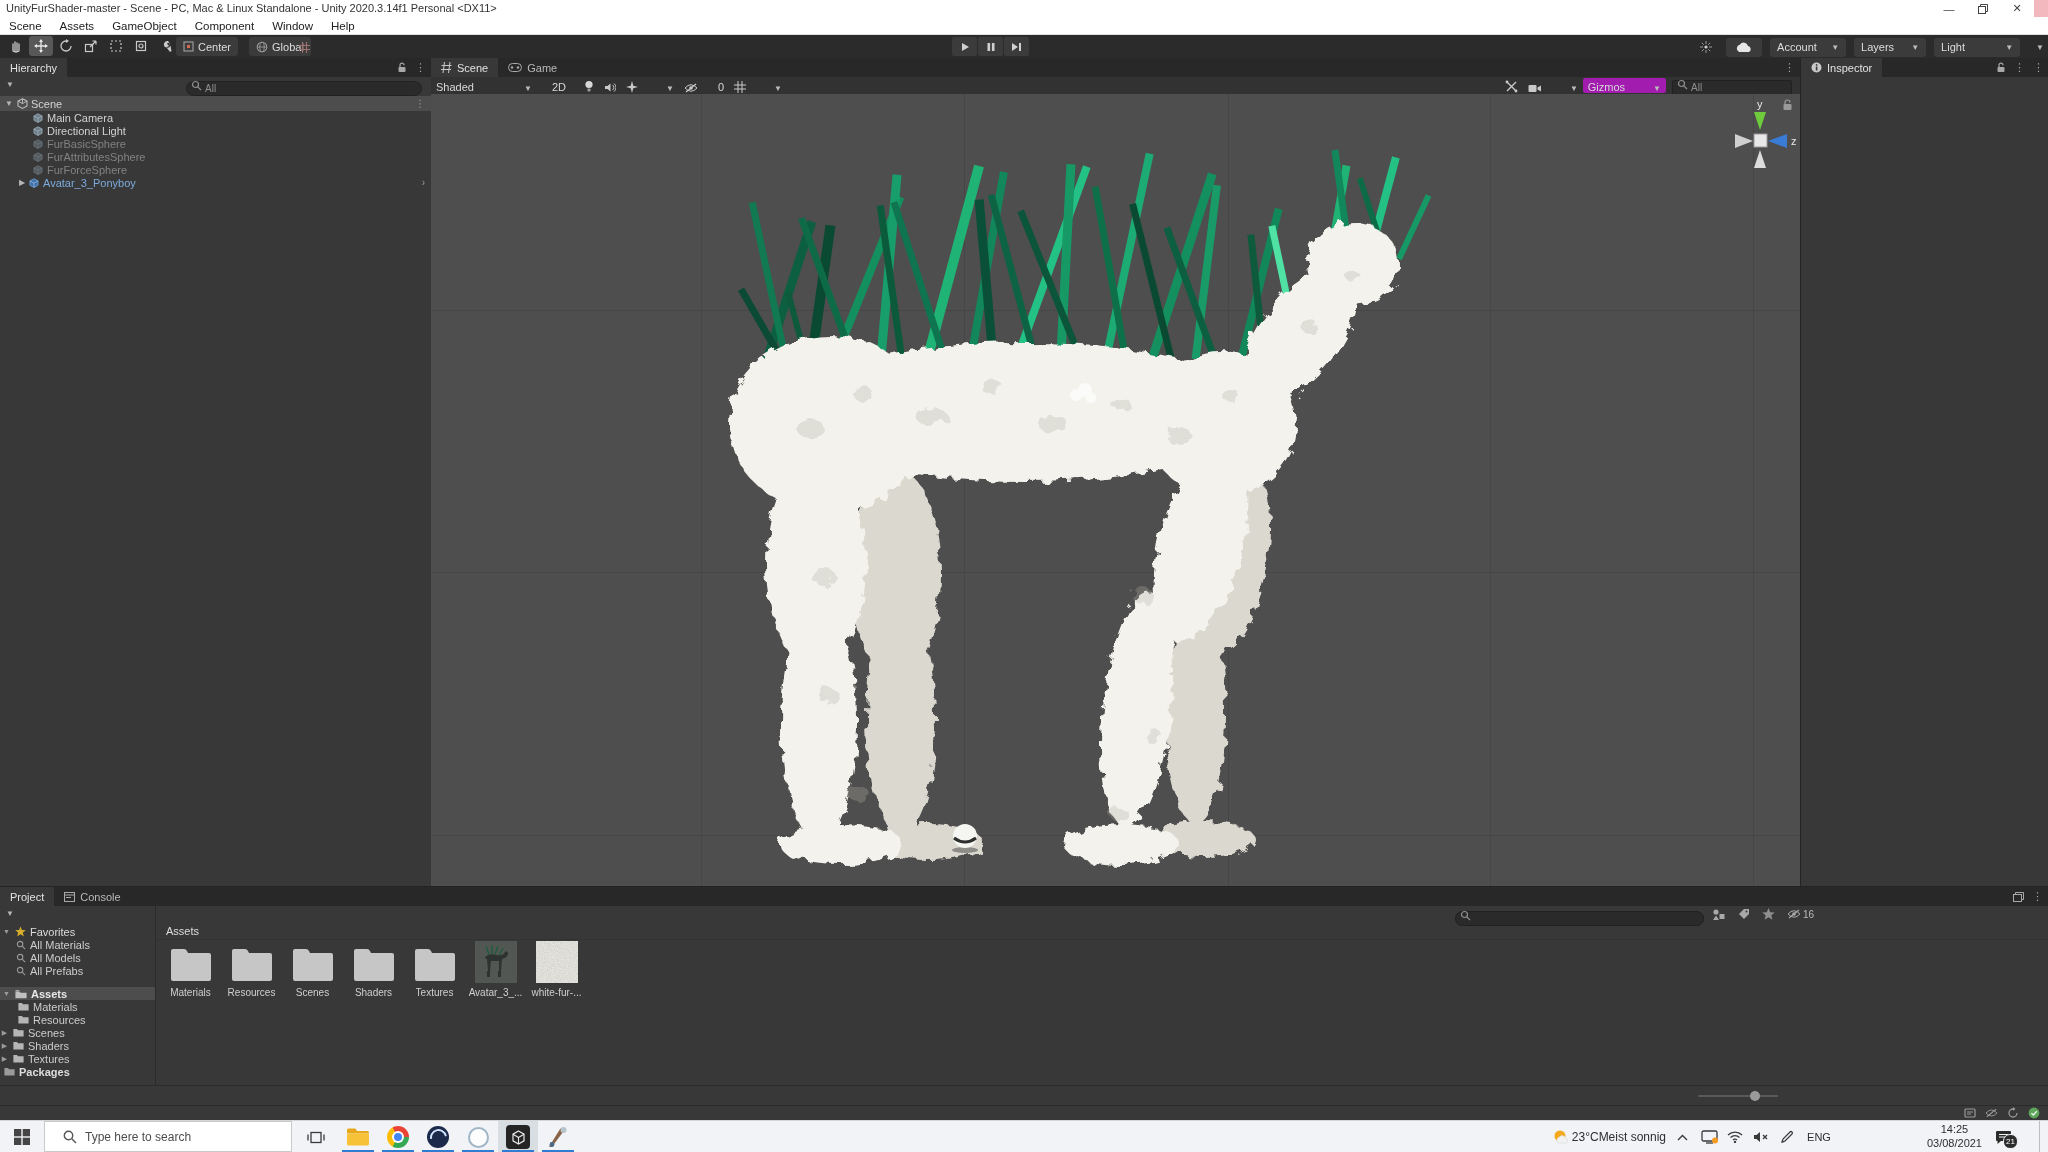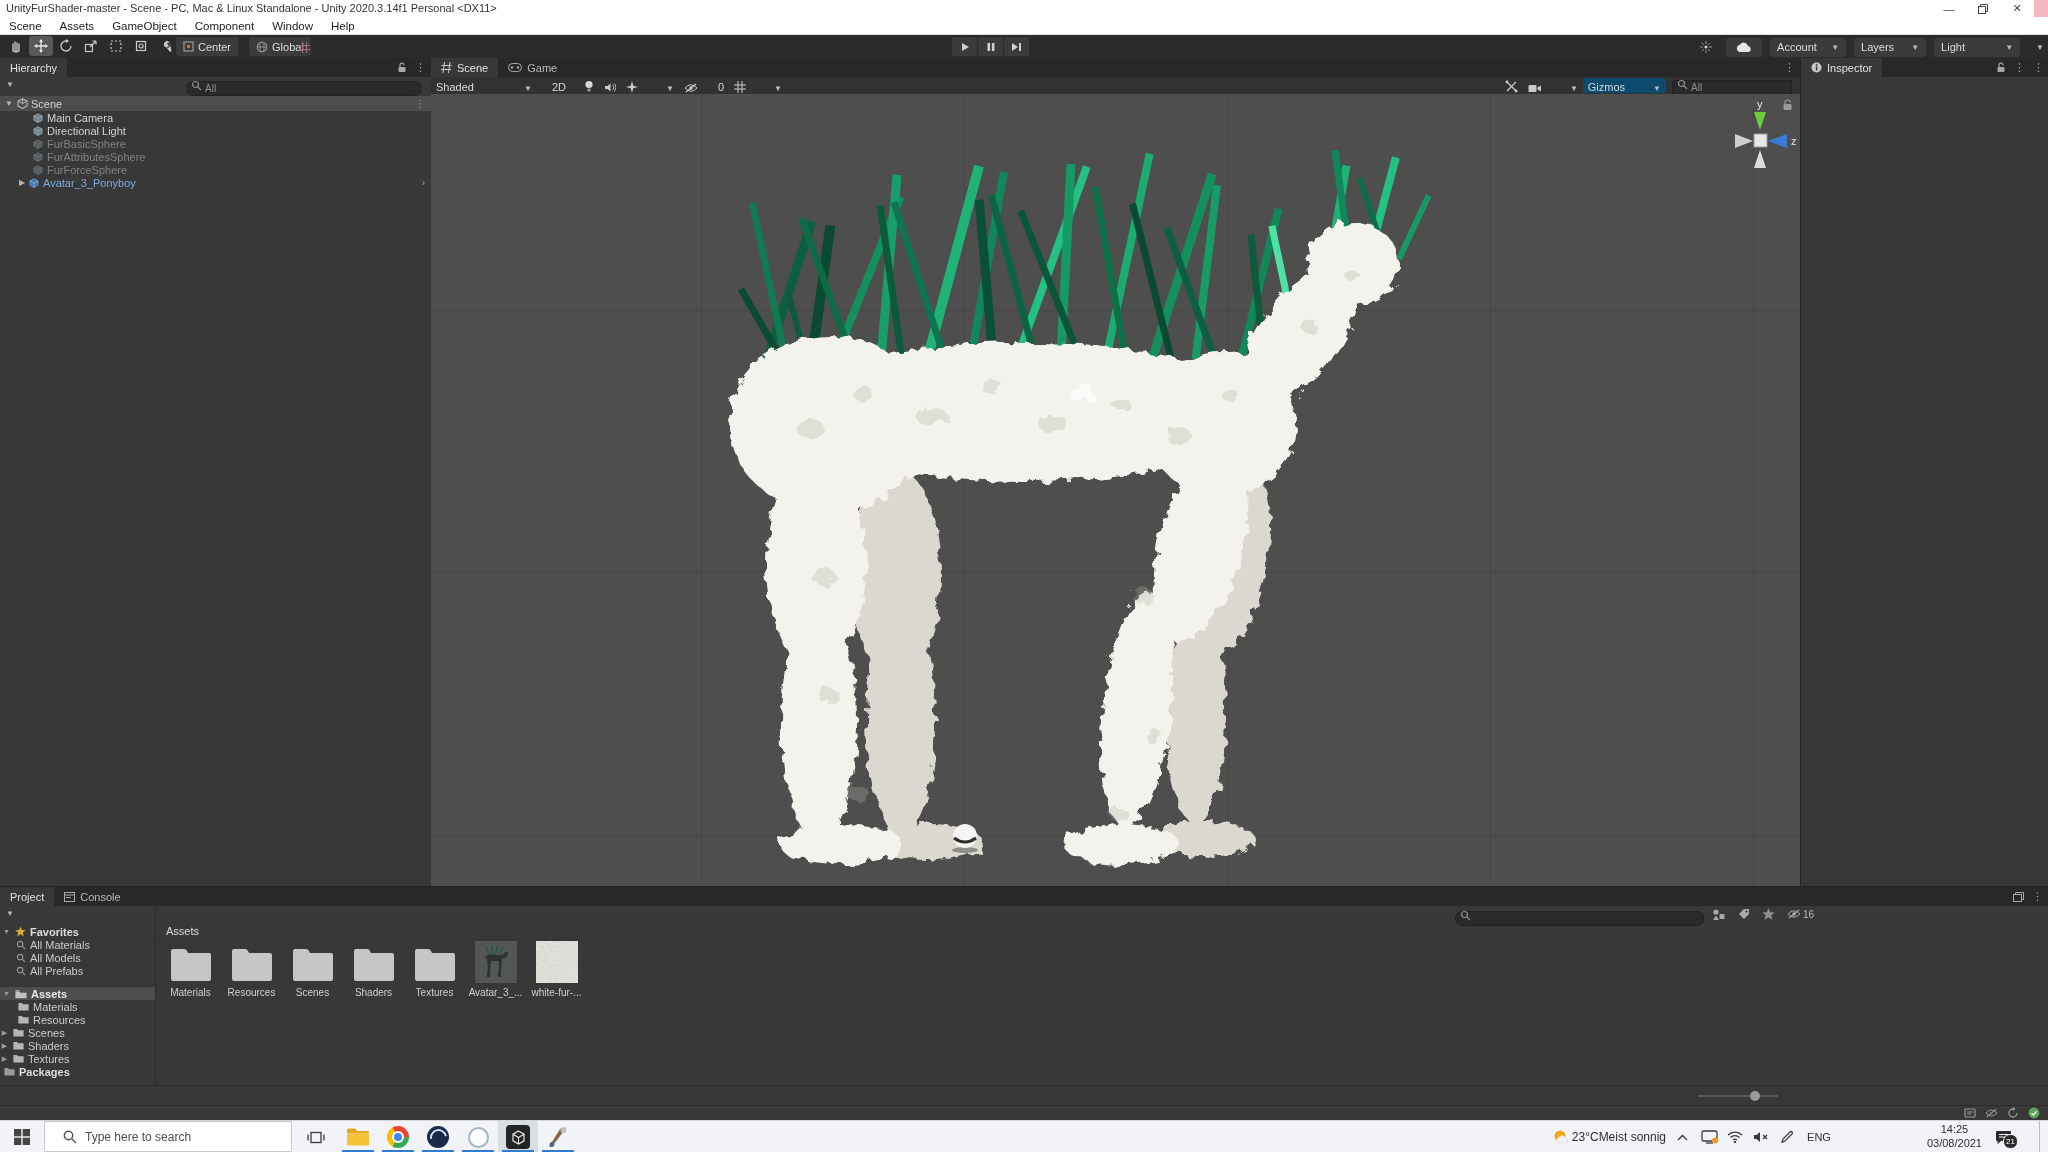--- a/index.html
+++ b/index.html
@@ -401,21 +401,21 @@
           <circle cx="11" cy="11" r="1.4" fill="#c9c9c9"></circle>
         </svg>
     </div>
     <div class="vtb">
       <svg width="14" height="9" viewBox="0 0 14 9">
           <rect x="0.5" y="1" width="8" height="7" rx="1" fill="#c9c9c9"></rect>
           <path d="M9.5 3.5 L13 1.5 V7.5 L9.5 5.5 Z" fill="#c9c9c9"></path>
         </svg>
       <span class="caret">▼</span>
     </div>
-    <div class="vtb" style="background:#0c4a6e;border-radius:2px">
+    <div class="vtb" style="background:#a21caf;border-radius:2px">
       <span>Gizmos</span>
         <span class="caret">▼</span>
     </div>
     <div class="searchwrap" style="margin:0 8px 0 6px">
       <svg width="11" height="11" viewBox="0 0 11 11">
           <circle cx="4.5" cy="4.5" r="3" fill="none" stroke="#8f8f8f" stroke-width="1.2"></circle>
           <path d="M6.8 6.8 L10 10" stroke="#8f8f8f" stroke-width="1.2"></path>
         </svg>
       <input class="usearch" style="width: 96px; border-radius: 2px;" placeholder="All">
     </div>
@@ -623,21 +623,21 @@
       </div>
     </div>
   </div>
 
   <div class="ptree">
     <div class="prow">
       <span class="arrow" style="margin-left:2px">▼</span>
       <svg width="11" height="11" viewBox="0 0 13 12">
           <path d="M6.5 0 L8.2 4.2 L12.8 4.5 L9.3 7.3 L10.4 11.8 L6.5 9.3 L2.6 11.8 L3.7 7.3 L0.2 4.5 L4.8 4.2 Z" fill="#d7ae2c"></path>
         </svg>
-      <b style="font-weight:bold;color:#ddd">Favorites</b>
+      <b style="font-weight:normal;color:#ddd">Favorites</b>
     </div>
     <div class="prow" style="padding-left:16px">
       <svg width="10" height="10" viewBox="0 0 11 11">
           <circle cx="4.5" cy="4.5" r="3" fill="none" stroke="#9a9a9a" stroke-width="1.2"></circle>
           <path d="M6.8 6.8 L10 10" stroke="#9a9a9a" stroke-width="1.2"></path>
         </svg>
       <span>All Materials</span>
     </div>
     <div class="prow" style="padding-left:16px">
       <svg width="10" height="10" viewBox="0 0 11 11">

